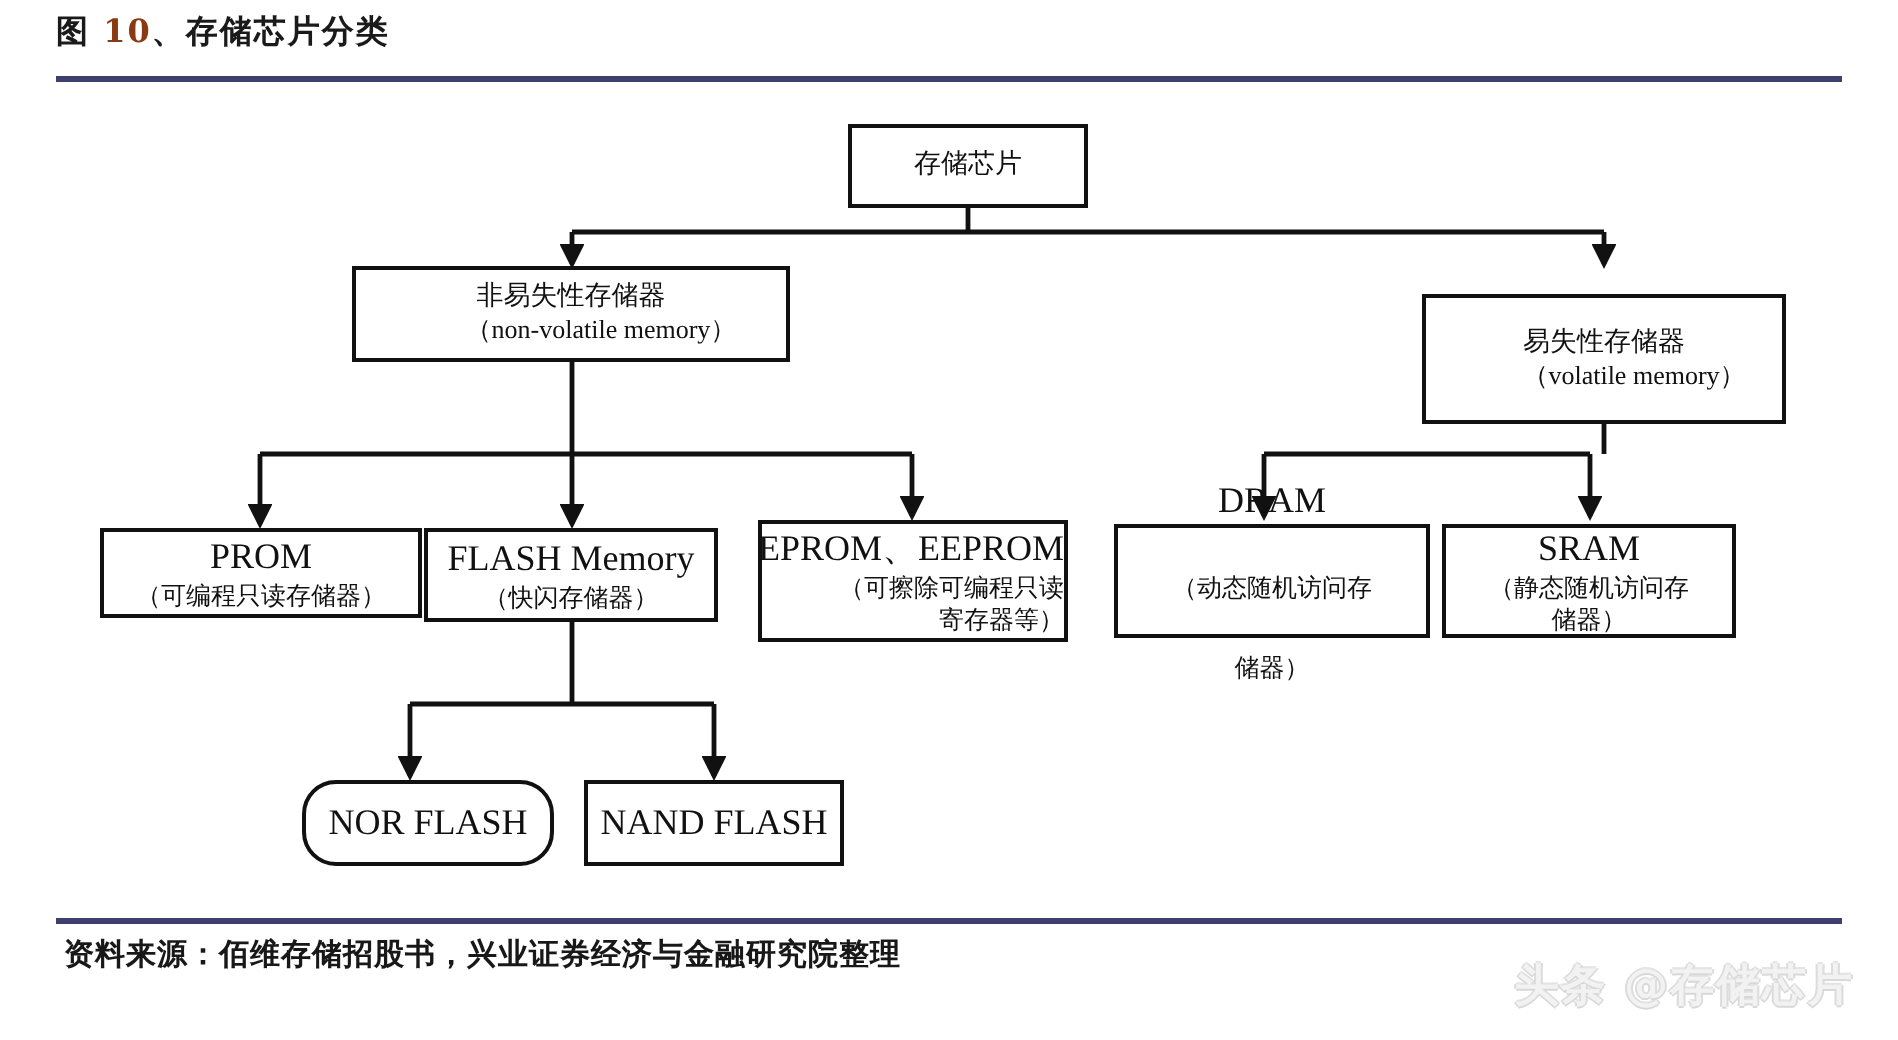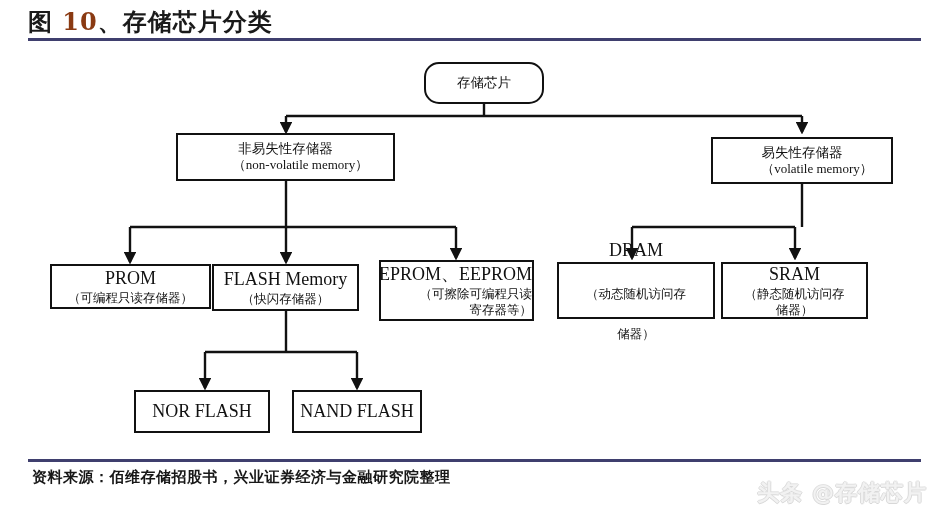--- a/index.html
+++ b/index.html
@@ -10,21 +10,21 @@
     overflow:hidden;
     position:relative;
   }
   .page{position:relative;width:949px;height:520px;}
 
   
   .fig-title{
     position:absolute; left:28px; top:6px;
     font-family:"DejaVu Serif","Liberation Serif",serif;
     font-weight:bold;
-    font-size:24px;
+    font-size:16px;
     letter-spacing:1px;
     color:#1a1a1a;
     white-space:nowrap;
   }
   .fig-title .num{color:#8a3a12;}
   .rule-top{
     position:absolute; left:28px; top:38px; width:893px; height:3px;
     background:#3f3f6e;
   }
   .rule-bottom{
@@ -133,30 +133,30 @@
         <path d="M 632 227 L 632 258" marker-end="url(#arrow)"></path>
         <path d="M 795 227 L 795 258" marker-end="url(#arrow)"></path>
 
         <path d="M 286 311 L 286 352"></path>
         <path d="M 205 352 L 357 352"></path>
         <path d="M 205 352 L 205 388" marker-end="url(#arrow)"></path>
         <path d="M 357 352 L 357 388" marker-end="url(#arrow)"></path>
       </g>
     </svg>
 
-    <div class="node" style="left:424px; top:62px; width:120px; height:42px;border-radius:15px;">
+    <div class="node" style="left:424px; top:62px; width:120px; height:42px;">
       <div class="l-cn-big">存储芯片</div>
     </div>
 
     <div class="node" style="left:176px; top:133px; width:219px; height:48px;">
       <div class="l-cn-big">非易失性存储器</div>
       <div class="l-en-sm">（non-volatile memory）</div>
     </div>
 
-    <div class="node" style="left:711px; top:137px; width:182px; height:47px;">
+    <div class="node" style="left:711px; top:147px; width:182px; height:65px;">
       <div class="l-cn-big">易失性存储器</div>
       <div class="l-en-sm">（volatile memory）</div>
     </div>
 
     <div class="node" style="left:50px; top:264px; width:161px; height:45px;">
       <div class="l-en">PROM</div>
       <div class="l-cn">（可编程只读存储器）</div>
     </div>
 
     <div class="node" style="left:212px; top:264px; width:147px; height:47px;">
@@ -175,21 +175,21 @@
       <div class="l-cn">（动态随机访问存</div>
       <div class="l-cn">储器）</div>
     </div>
 
     <div class="node" style="left:721px; top:262px; width:147px; height:57px;">
       <div class="l-en">SRAM</div>
       <div class="l-cn">（静态随机访问存</div>
       <div class="l-cn">储器）</div>
     </div>
 
-    <div class="node" style="left:134px; top:390px; width:136px; height:43px;">
+    <div class="node" style="left:151px; top:390px; width:126px; height:43px;border-radius:17px;">
       <div class="l-en">NOR FLASH</div>
     </div>
 
     <div class="node" style="left:292px; top:390px; width:130px; height:43px;">
       <div class="l-en">NAND FLASH</div>
     </div>
   </div>
 
   <div class="rule-bottom"></div>
   <div class="source">资料来源：佰维存储招股书，兴业证券经济与金融研究院整理</div>

